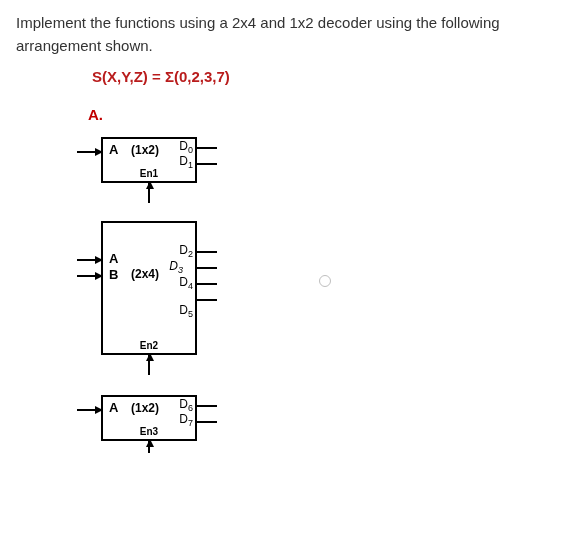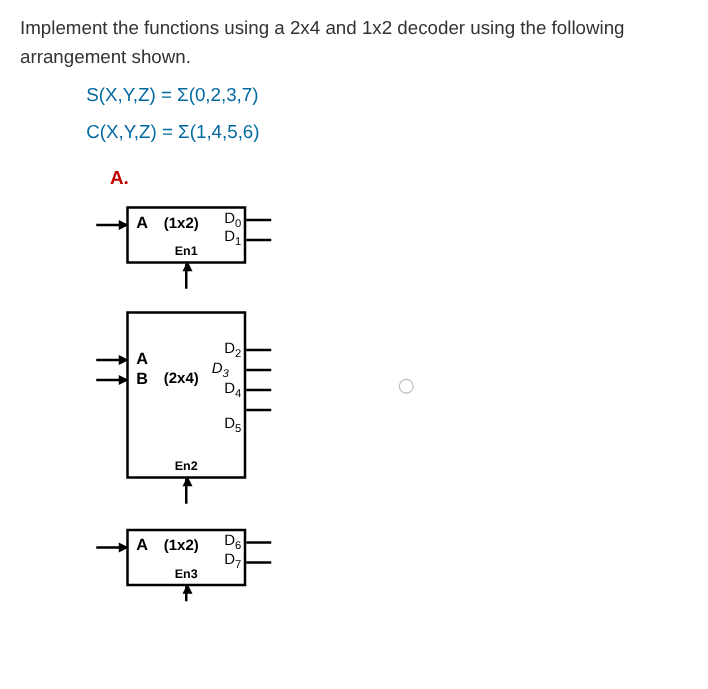--- a/index.html
+++ b/index.html
@@ -10,23 +10,23 @@
     color: #333;
     width: 566px;
     box-sizing: border-box;
     background: #fff;
   }
   .problem-text {
     line-height: 1.5;
     margin-bottom: 0;
   }
   .equations {
-    margin: 6px 0 14px 53px;
-    font-weight: normal;
-    color: #0369a1;
+    margin: 6px 0 14px 76px;
+    font-weight: bold;
+    color: #b91c1c;
     font-size: 15px;
     line-height: 1.9;
   }
   .part-label {
     color: #c00000;
     font-weight: bold;
     font-size: 15px;
     margin-left: 72px;
     margin-bottom: 14px;
   }
@@ -153,21 +153,20 @@
   #b3 .ol1 { right: 2px; top: 0px; text-align: center; }
   #b3 .ol2 { right: 2px; top: 15px; }
 </style>
 </head>
 <body>
 
 <div class="problem-text">Implement the functions using a 2x4 and 1x2 decoder using the following arrangement shown.</div>
 
 <div class="equations">
   <div>S(X,Y,Z) = Σ(0,2,3,7)</div>
-  <div>C(X,Y,Z) = Σ(1,4,5,6)</div>
 </div>
 
 <div class="part-label">A.</div>
 
 <div class="diagram">
 
   <div class="small-circle faint"></div>
 
   <div id="b1" class="block">
     <div class="arrow-in"></div>

